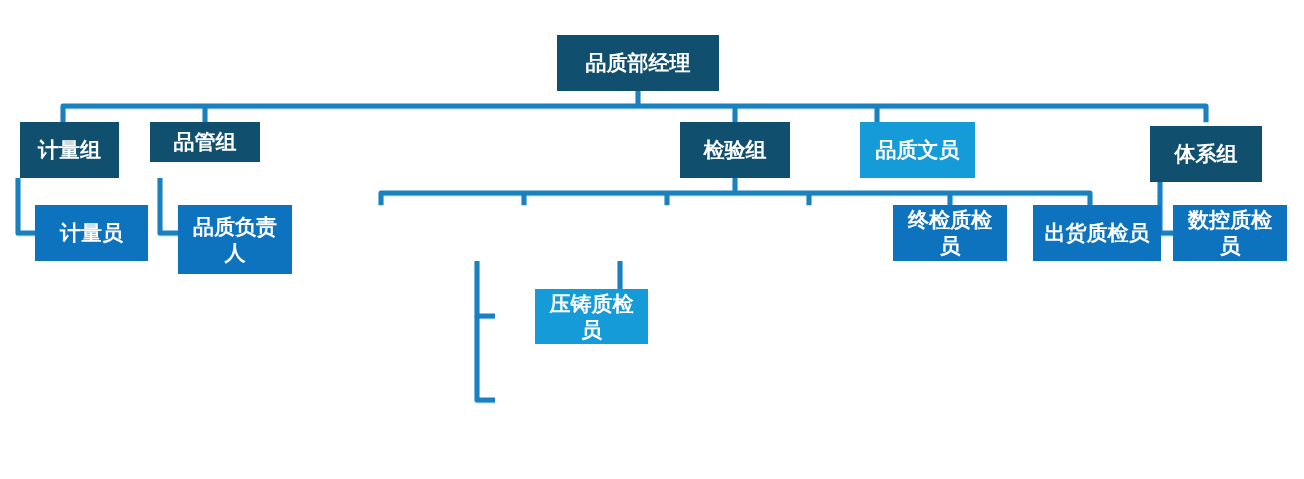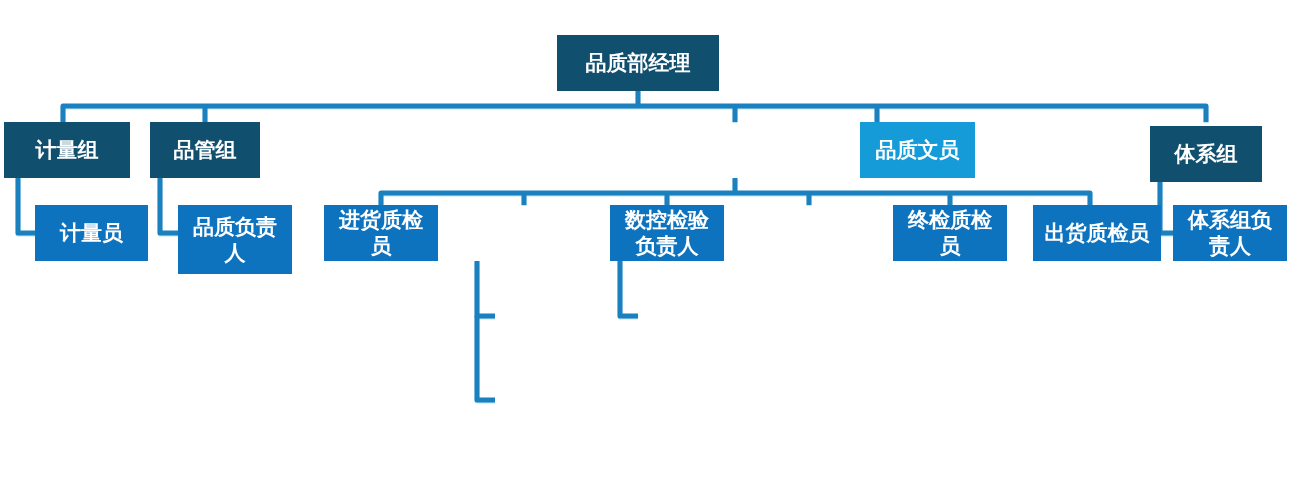--- a/index.html
+++ b/index.html
@@ -59,27 +59,27 @@
     <path d="M18 178 L18 233 L35 233"></path>
     <path d="M160 178 L160 233 L178 233"></path>
     <path d="M1160 178 L1160 233 L1173 233"></path>
     <path d="M477 261 L477 316 L495 316"></path>
     <path d="M477 316 L477 400 L495 400"></path>
     <path d="M620 261 L620 316 L638 316"></path>
   </svg>
 
   <div class="node tier-manager" style="left:557px;top:35px;width:162px;height:56px">品质部经理</div>
 
-  <div class="node tier-group" style="left:4px;top:122px;width:126px;height:56px">计量组</div>
-  <div class="node tier-group" style="left:150px;top:122px;width:110px;height:56px">品管组</div>
+  <div class="node tier-group" style="left:20px;top:122px;width:99px;height:56px">计量组</div>
+  <div class="node tier-group" style="left:150px;top:122px;width:110px;height:40px">品管组</div>
+  <div class="node tier-group" style="left:680px;top:122px;width:110px;height:56px">检验组</div>
   <div class="node tier-sub" style="left:820px;top:122px;width:115px;height:56px">品质文员</div>
   <div class="node tier-group" style="left:1150px;top:126px;width:112px;height:56px">体系组</div>
 
   <div class="node tier-staff" style="left:35px;top:205px;width:113px;height:56px">计量员</div>
   <div class="node tier-staff" style="left:178px;top:205px;width:114px;height:69px">品质负责人</div>
-  <div class="node tier-staff" style="left:324px;top:205px;width:114px;height:56px">进货质检员</div>
-  <div class="node tier-staff" style="left:610px;top:205px;width:114px;height:56px">数控检验负责人</div>
   <div class="node tier-staff" style="left:893px;top:205px;width:114px;height:56px">终检质检员</div>
   <div class="node tier-staff" style="left:1033px;top:205px;width:128px;height:56px">出货质检员</div>
-  <div class="node tier-staff" style="left:1173px;top:205px;width:114px;height:56px">体系组负责人</div>
+  <div class="node tier-staff" style="left:1173px;top:205px;width:114px;height:56px">数控质检员</div>
 
+  <div class="node tier-sub" style="left:495px;top:289px;width:113px;height:55px">压铸质检员</div>
 
 </div>
 
 </body></html>

